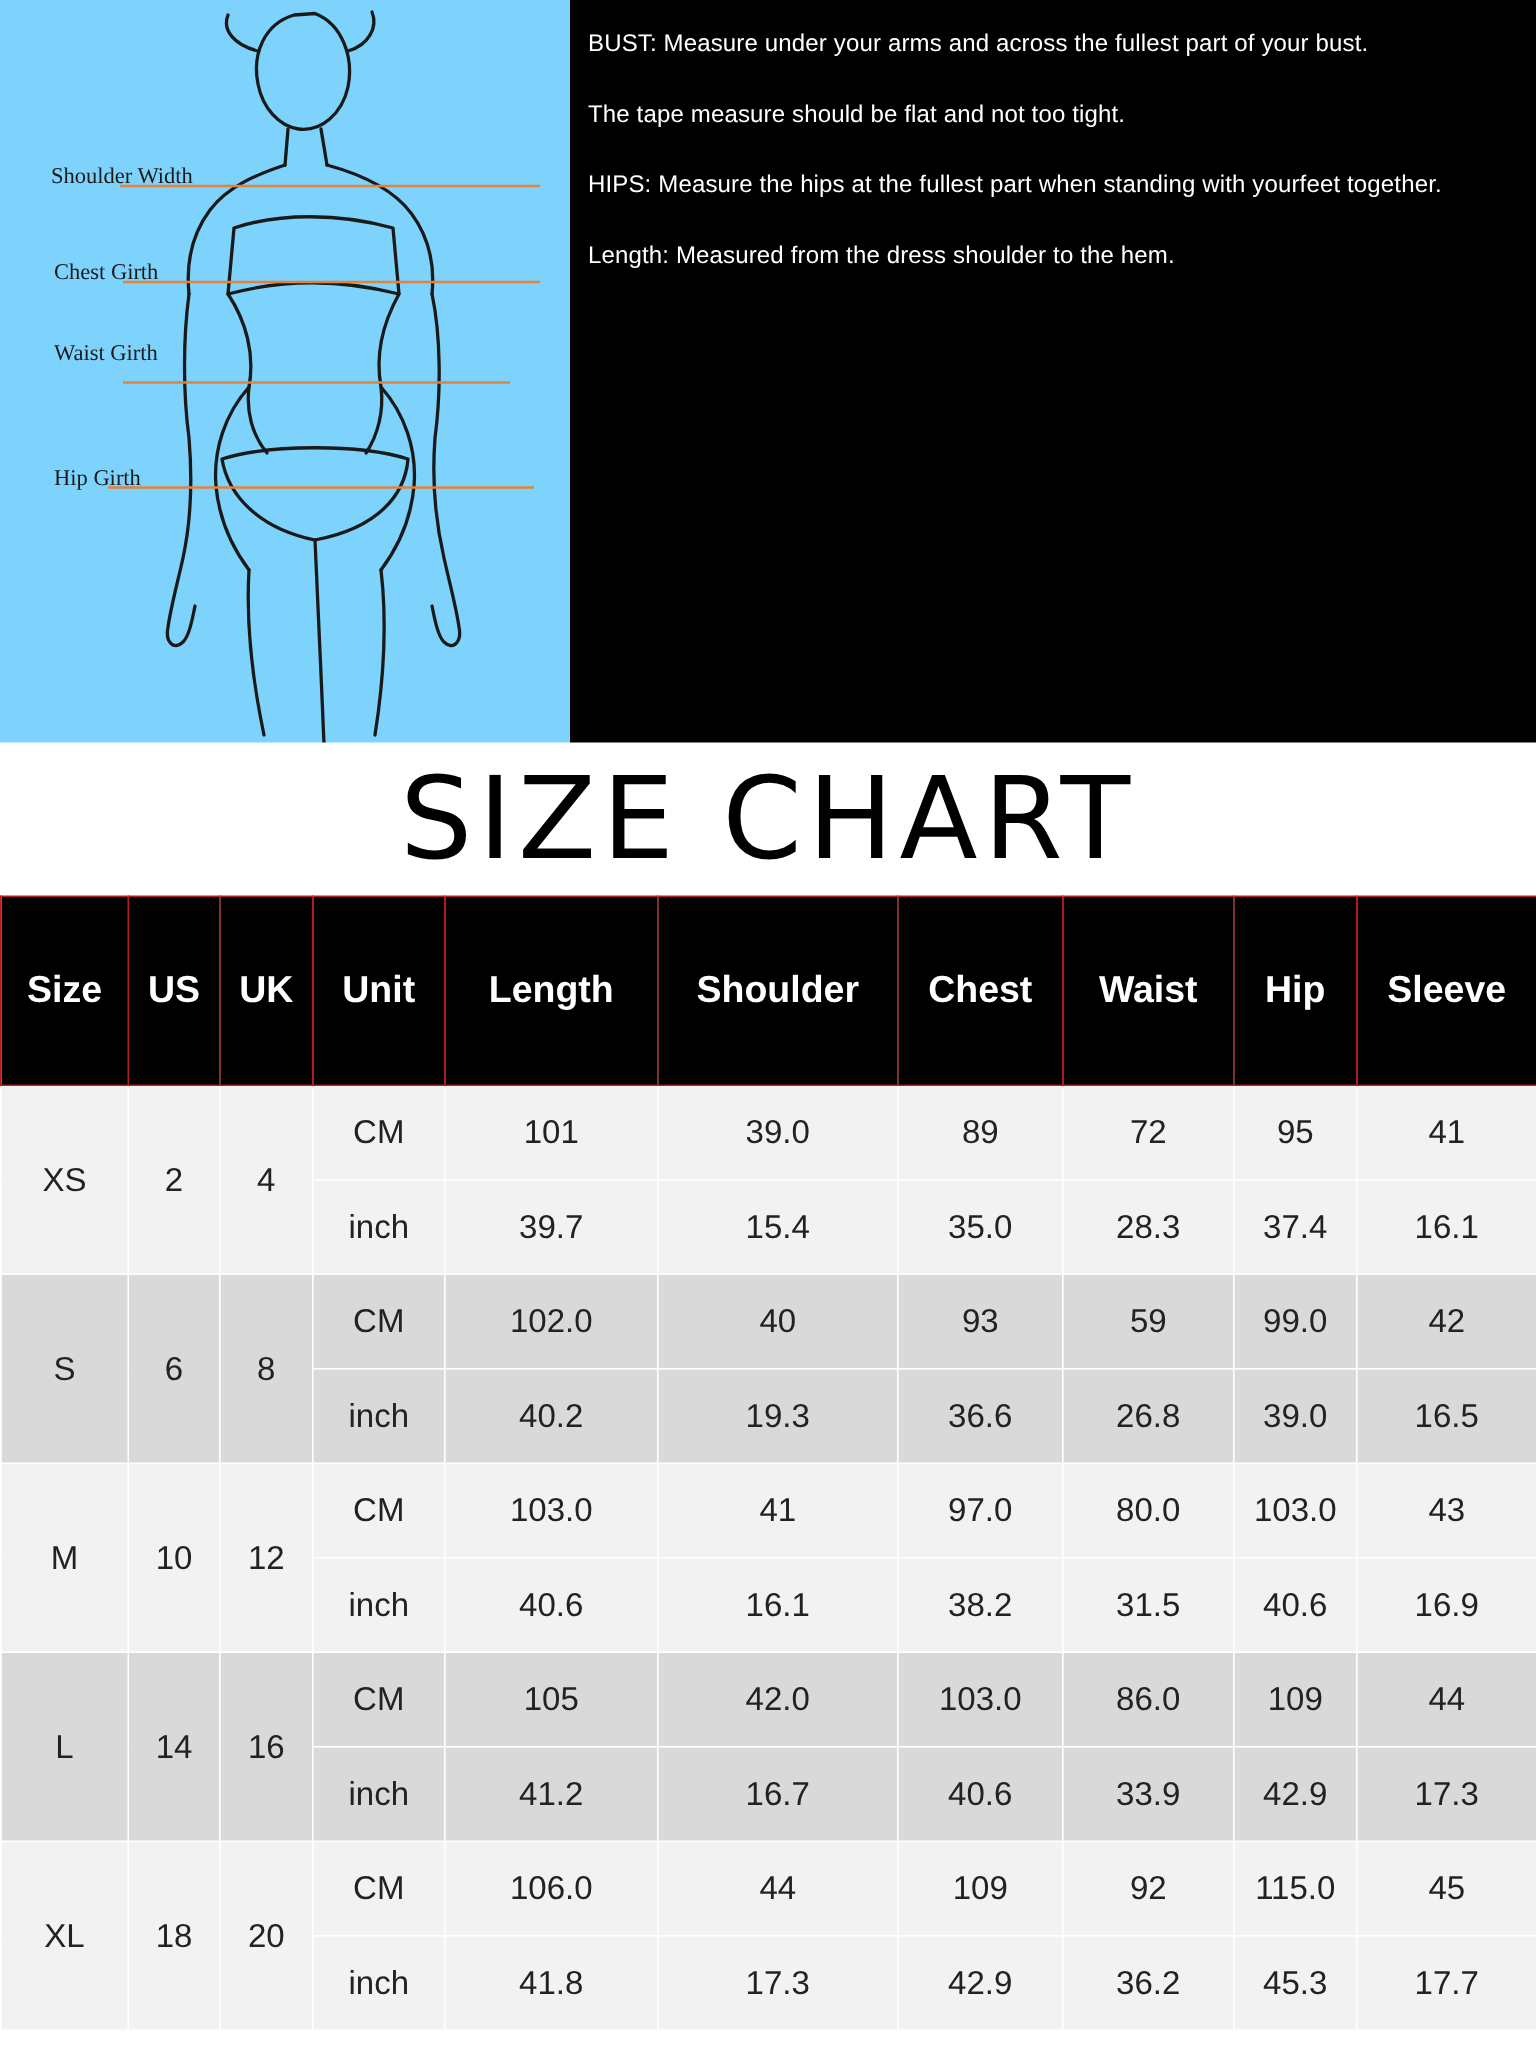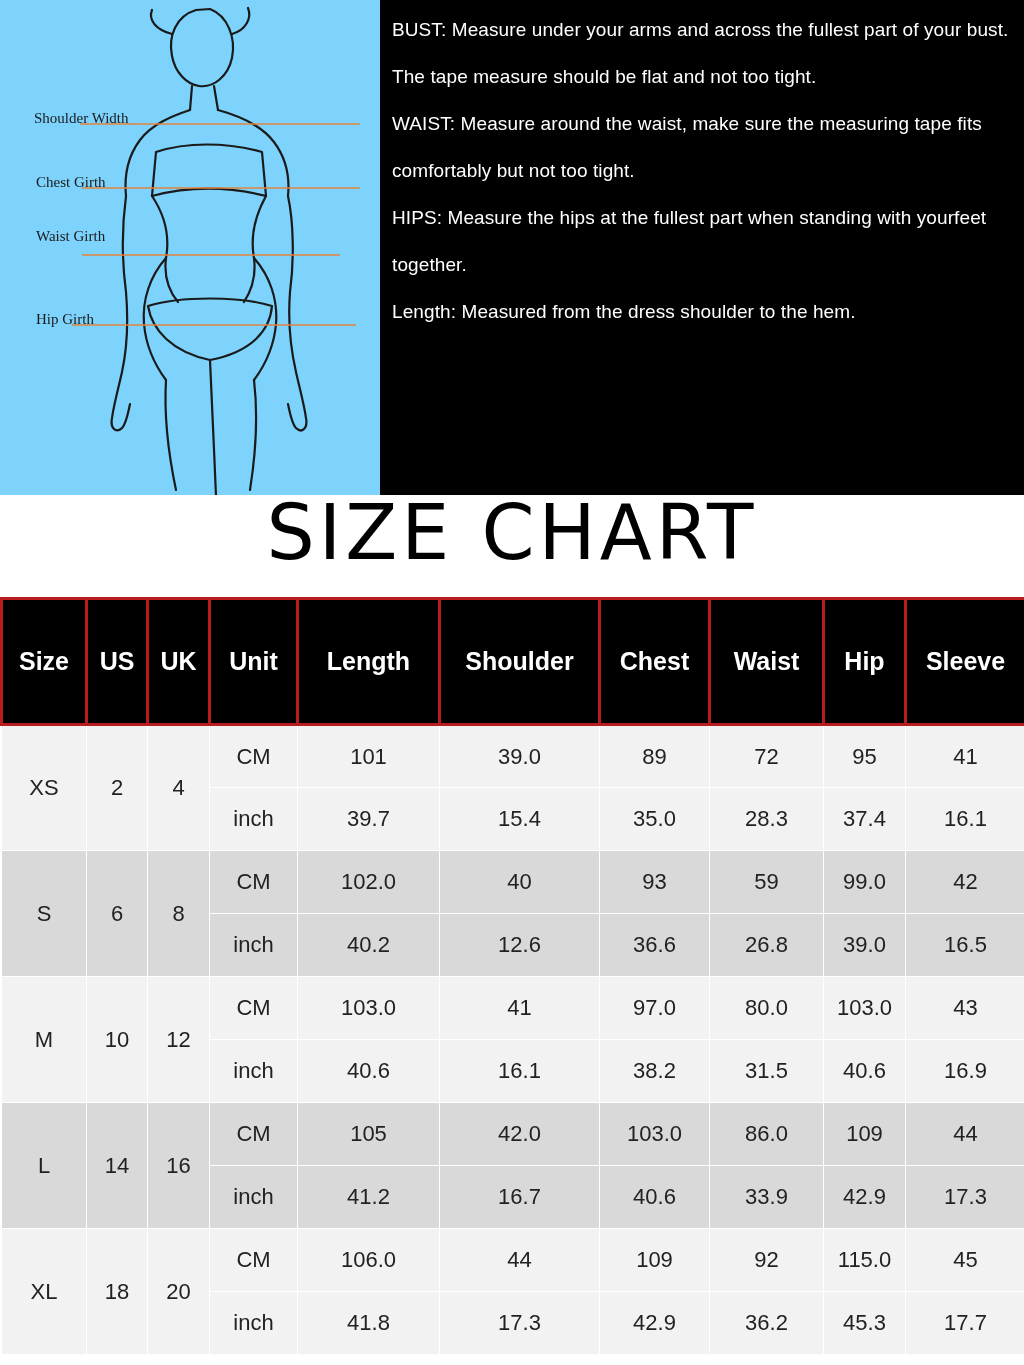--- a/index.html
+++ b/index.html
@@ -34,31 +34,31 @@
   .lbl-hip      { left: 36px; top: 311px; }
 
   .instructions {
     position: absolute; left: 380px; top: 0; width: 644px; height: 500px;
     background: #000000;
     color: #ffffff;
     padding: 6px 14px 0 12px;
   }
   .instructions p {
     font-family: "Liberation Sans", sans-serif;
-    font-size: 19px;
+    font-size: 16px;
     line-height: 47px;
     letter-spacing: 0.1px;
     font-weight: 400;
     color: #fff;
   }
 
   
   .title-wrap {
     position: absolute; left: 0; top: 495px; width: 1024px; height: 102px;
-    display: flex; justify-content: center;
+    display: flex; align-items: center; justify-content: center;
     background: #fff;
   }
   .title {
     font-family: "DejaVu Sans", sans-serif;
     font-size: 76px;
     font-weight: 400;
     letter-spacing: 4px;
     color: #000;
     line-height: 1;
   }
@@ -70,21 +70,21 @@
     border-collapse: collapse;
     table-layout: fixed;
   }
   table.size-chart th {
     background: #000;
     color: #fff;
     font-size: 25px;
     font-weight: bold;
     height: 126px;
     text-align: center;
-    border: 3px solid #b91c1c;
+    border: 1px solid #b91c1c;
     font-family: "Liberation Sans", sans-serif;
   }
   table.size-chart td {
     text-align: center;
     font-size: 22px;
     color: #222;
     height: 63px;
     border: 1px solid #ffffff;
     font-family: "Liberation Sans", sans-serif;
   }
@@ -152,21 +152,20 @@
 
       <div class="fig-label lbl-shoulder">Shoulder Width</div>
       <div class="fig-label lbl-chest">Chest Girth</div>
       <div class="fig-label lbl-waist">Waist Girth</div>
       <div class="fig-label lbl-hip">Hip Girth</div>
     </div>
 
     <div class="instructions">
       <p>BUST: Measure under your arms and across the fullest part of your bust.</p>
       <p>The tape measure should be flat and not too tight.</p>
-      <p>WAIST: Measure around the waist, make sure the measuring tape fits comfortably but not too tight.</p>
       <p>HIPS: Measure the hips at the fullest part when standing with yourfeet together.</p>
       <p>Length: Measured from the dress shoulder to the hem.</p>
     </div>
   </div>
 
   <div class="title-wrap">
     <div class="title">SIZE CHART</div>
   </div>
 
   <div class="table-wrap">
@@ -229,21 +228,21 @@
           <td>102.0</td>
           <td>40</td>
           <td>93</td>
           <td>59</td>
           <td>99.0</td>
           <td>42</td>
         </tr>
         <tr class="band-b">
           <td>inch</td>
           <td>40.2</td>
-          <td>12.6</td>
+          <td>19.3</td>
           <td>36.6</td>
           <td>26.8</td>
           <td>39.0</td>
           <td>16.5</td>
         </tr>
 
         <tr class="band-a">
           <td class="sizecol" rowspan="2">M</td>
           <td rowspan="2">10</td>
           <td rowspan="2">12</td>

